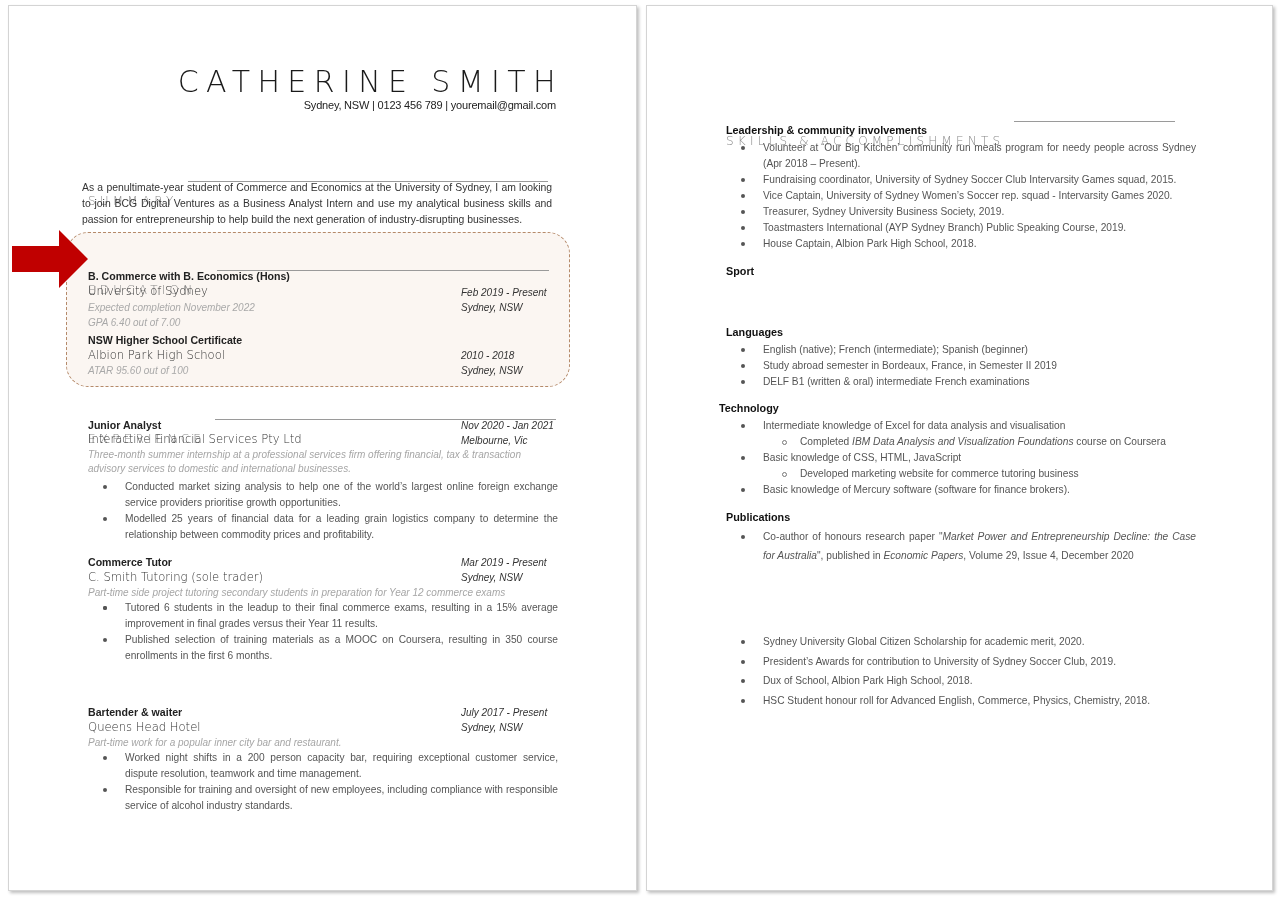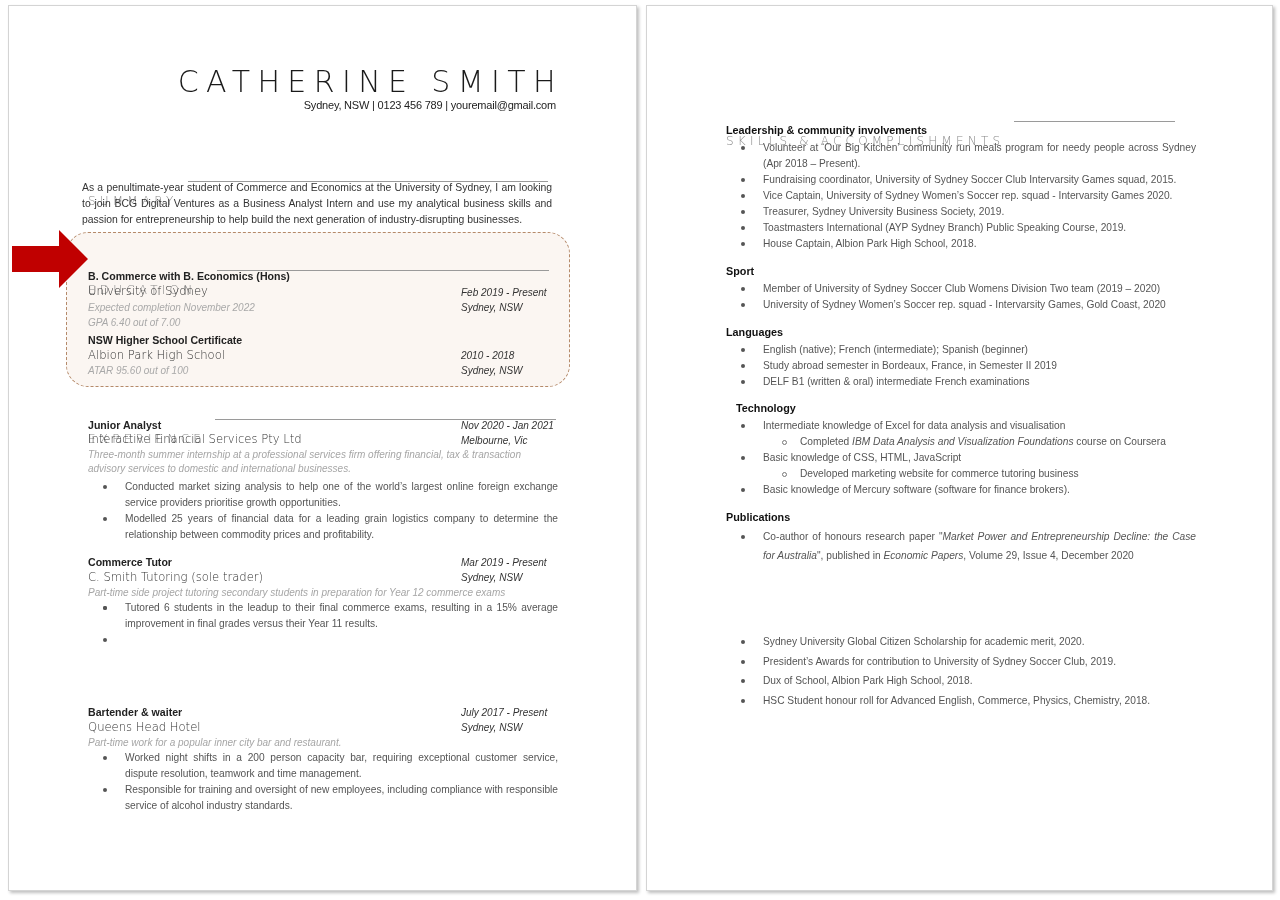--- a/index.html
+++ b/index.html
@@ -121,21 +121,21 @@
   </ul>
 
   <div class="entry-title" style="left:79px; top:550px;">Commerce Tutor</div>
   <div class="entry-right" style="left:452px; top:551px;">Mar 2019 - Present</div>
   <div class="entry-org" style="left:79px; top:564px;">C. Smith Tutoring (sole trader)</div>
   <div class="entry-right" style="left:452px; top:566px;">Sydney, NSW</div>
   <div class="entry-desc" style="left:79px; top:580px; width:470px; white-space:nowrap;">Part-time side project tutoring secondary students in preparation for Year 12 commerce exams</div>
   <ul class="bullets" style="left:79px; top:594px; width:470px;">
     <li><span class="dot"></span></li>
     <li><span class="dot"></span><span>Tutored 6 students in the leadup to their final commerce exams, resulting in a 15% average improvement in final grades versus their Year 11 results.</span></li>
-    <li><span class="dot"></span></li>
+    <li><span class="dot"></span><span>Published selection of training  materials as a MOOC on Coursera, resulting in 350 course enrollments in the first 6 months.</span></li>
   </ul>
 
   <div class="entry-title" style="left:79px; top:700px;">Bartender &amp; waiter</div>
   <div class="entry-right" style="left:452px; top:701px;">July 2017 - Present</div>
   <div class="entry-org" style="left:79px; top:714px;">Queens Head Hotel</div>
   <div class="entry-right" style="left:452px; top:716px;">Sydney, NSW</div>
   <div class="entry-desc" style="left:79px; top:730px; width:470px;">Part-time work for a popular inner city bar and restaurant.</div>
   <ul class="bullets" style="left:79px; top:744px; width:470px;">
     <li><span class="dot"></span><span>Worked night shifts in a 200 person capacity bar, requiring exceptional customer service, dispute resolution, teamwork and time management.</span></li>
     <li><span class="dot"></span><span>Responsible for training and oversight of new employees, including compliance with responsible service of alcohol industry standards.</span></li>
@@ -157,33 +157,29 @@
   <ul class="bullets" style="left:79px; top:134px; width:470px;">
     <li><span class="dot"></span><span>Volunteer at ‘Our Big Kitchen’ community run meals program for needy people across Sydney (Apr 2018 – Present).</span></li>
     <li><span class="dot"></span><span>Fundraising coordinator, University of Sydney Soccer Club Intervarsity Games squad, 2015.</span></li>
     <li><span class="dot"></span><span>Vice Captain, University of Sydney Women’s Soccer rep. squad - Intervarsity Games 2020.</span></li>
     <li><span class="dot"></span><span>Treasurer, Sydney University Business Society, 2019.</span></li>
     <li><span class="dot"></span><span>Toastmasters International (AYP Sydney Branch) Public Speaking Course, 2019.</span></li>
     <li><span class="dot"></span><span>House Captain, Albion Park High School, 2018.</span></li>
   </ul>
 
   <div class="sub-head" style="left:79px; top:259px;">Sport</div>
-  <ul class="bullets" style="left:79px; top:275px; width:480px;">
-    <li><span class="dot"></span><span>Member of University of Sydney Soccer Club Womens Division Two team (2019 – 2020)</span></li>
-    <li><span class="dot"></span><span>University of Sydney Women’s Soccer rep. squad - Intervarsity Games, Gold Coast, 2020</span></li>
-  </ul>
 
   <div class="sub-head" style="left:79px; top:320px;">Languages</div>
   <ul class="bullets" style="left:79px; top:336px; width:470px;">
     <li><span class="dot"></span><span>English (native); French (intermediate); Spanish (beginner)</span></li>
     <li><span class="dot"></span><span>Study abroad semester in Bordeaux, France, in Semester II 2019</span></li>
     <li><span class="dot"></span><span>DELF B1 (written &amp; oral) intermediate French examinations</span></li>
   </ul>
 
-  <div class="sub-head" style="left:89px; top:396px;">Technology</div>
+  <div class="sub-head" style="left:72px; top:396px;">Technology</div>
   <ul class="bullets" style="left:79px; top:412px; width:480px;">
     <li><span class="dot"></span><span>Intermediate knowledge of Excel for data analysis and visualisation</span></li>
     <li class="sub"><span class="dot"></span><span>Completed </span><span class="italic">IBM Data Analysis and Visualization Foundations</span><span> course on Coursera</span></li>
     <li><span class="dot"></span><span>Basic knowledge of CSS, HTML, JavaScript</span></li>
     <li class="sub"><span class="dot"></span><span>Developed marketing website for commerce tutoring business</span></li>
     <li><span class="dot"></span><span>Basic knowledge of Mercury software (software for finance brokers).</span></li>
   </ul>
 
   <div class="sub-head" style="left:79px; top:505px;">Publications</div>
   <ul class="bullets" style="left:79px; top:521px; width:470px;">

